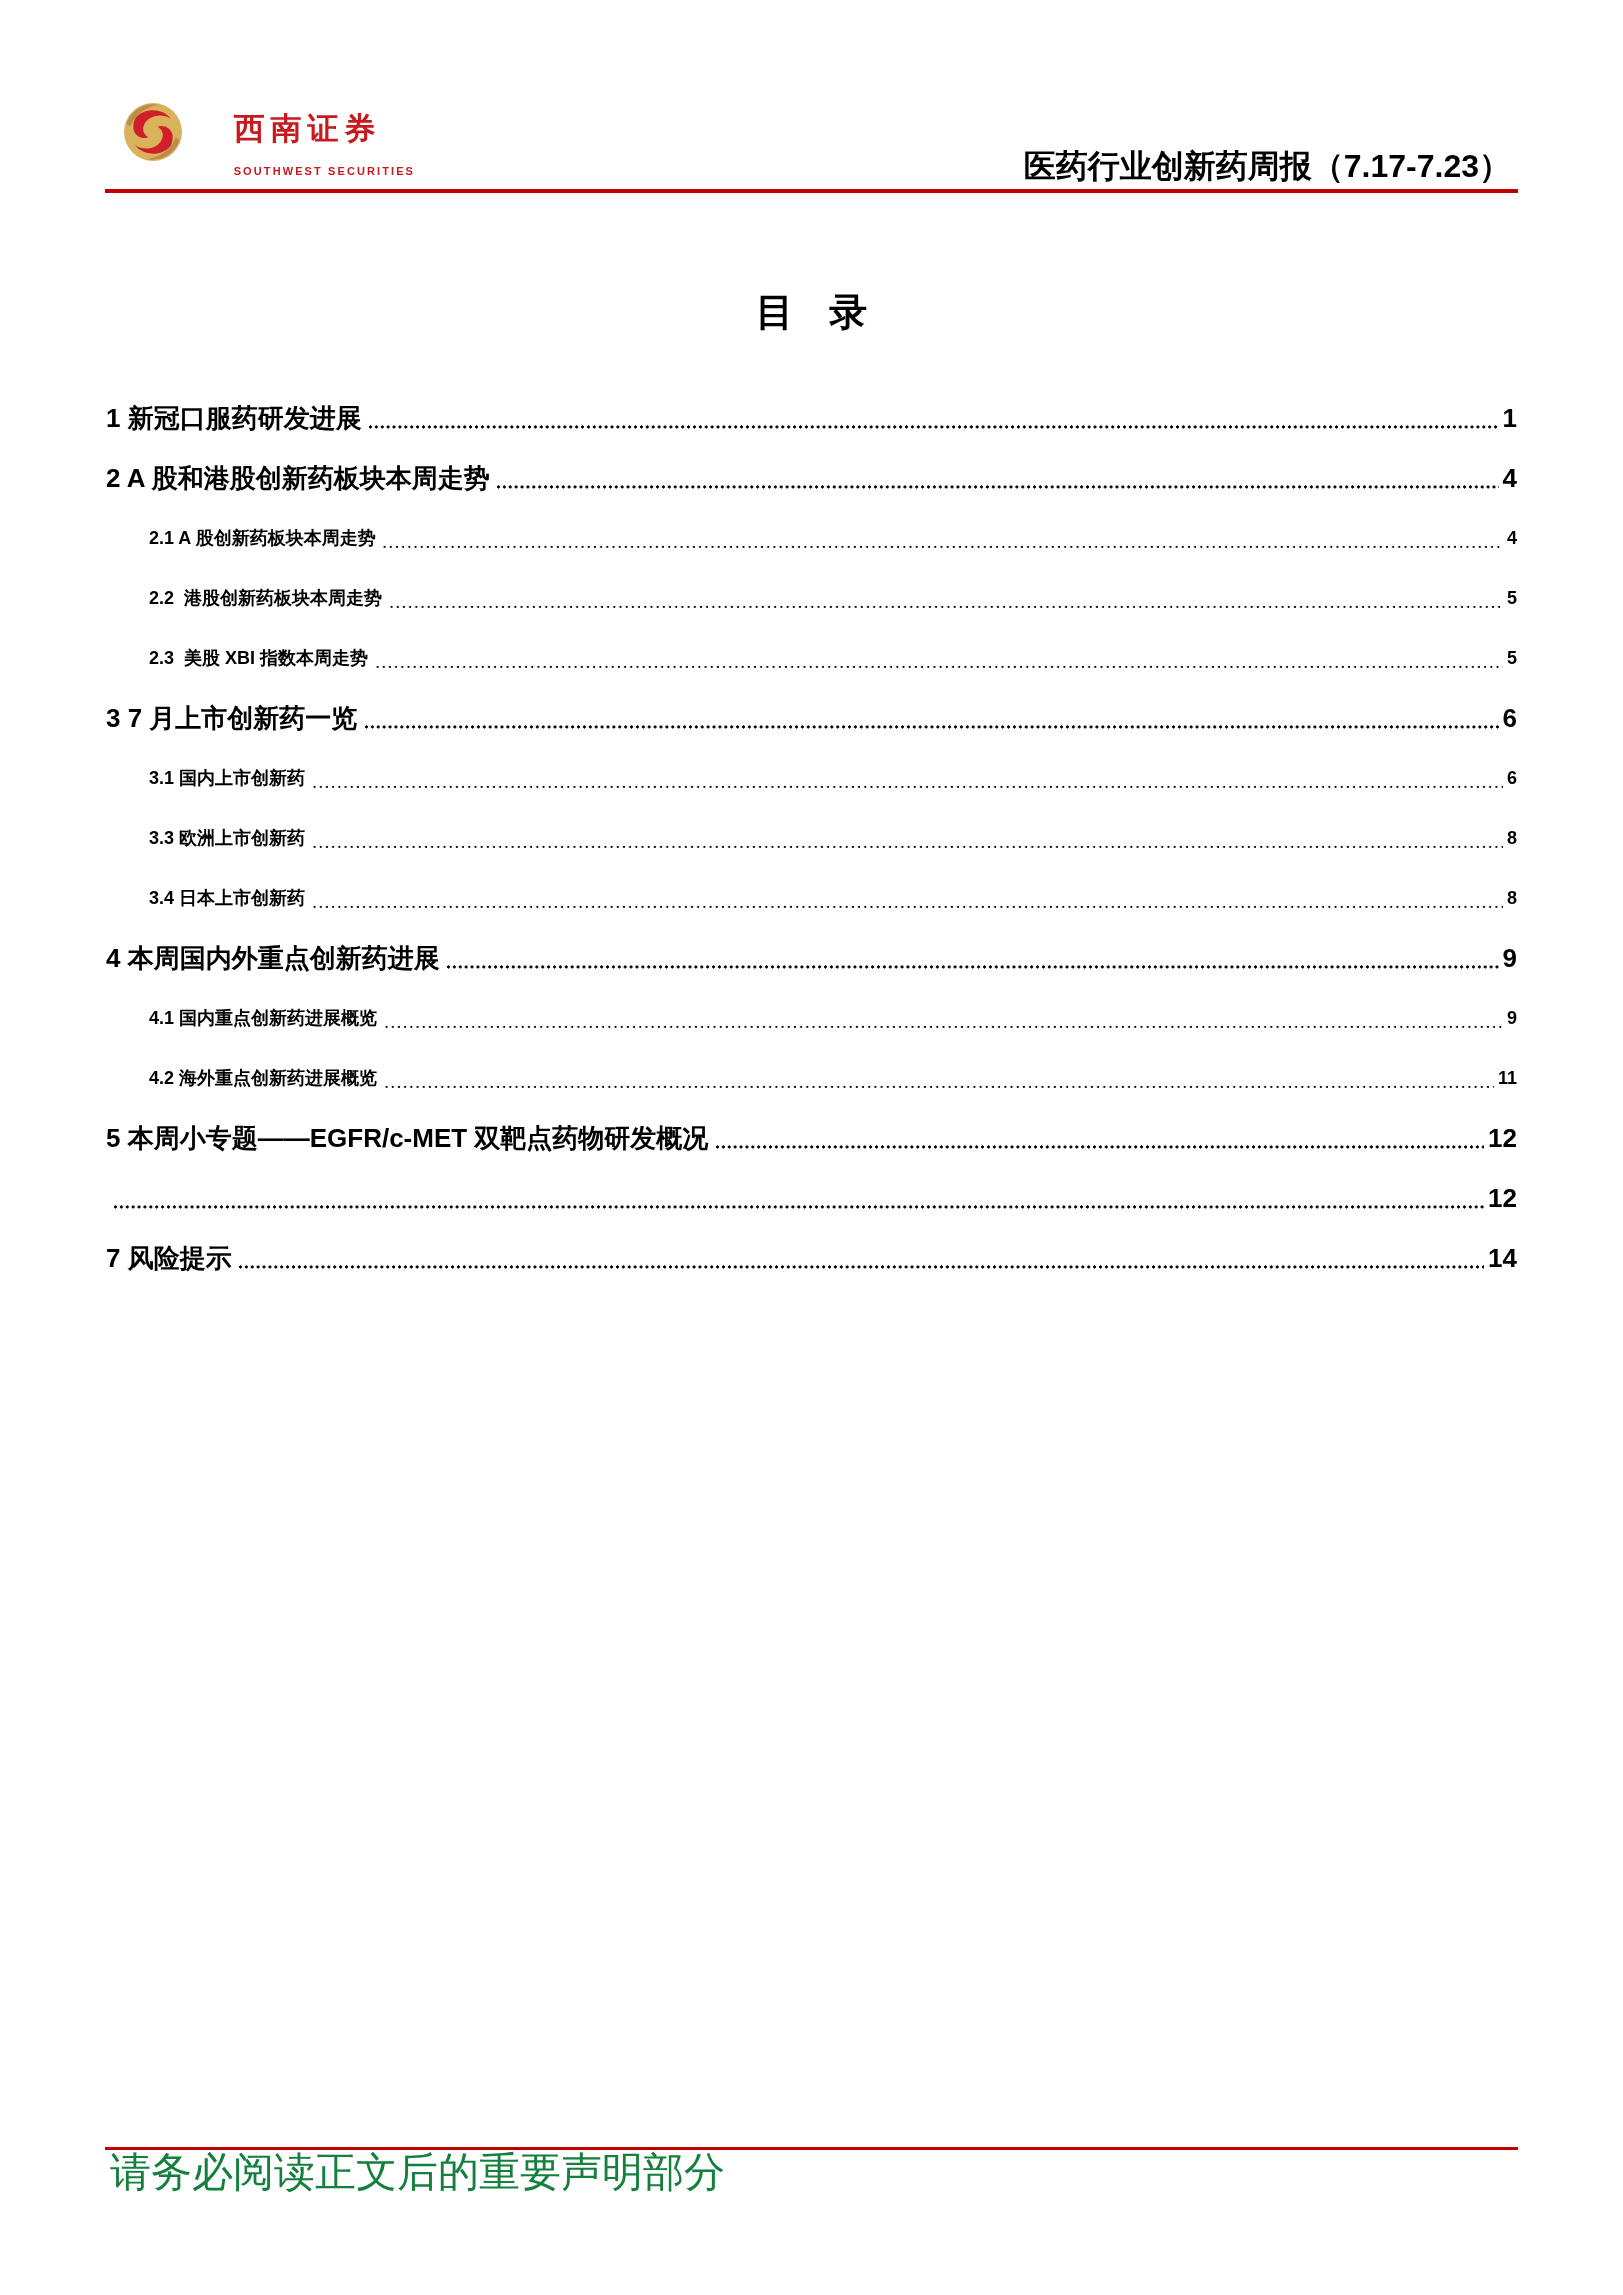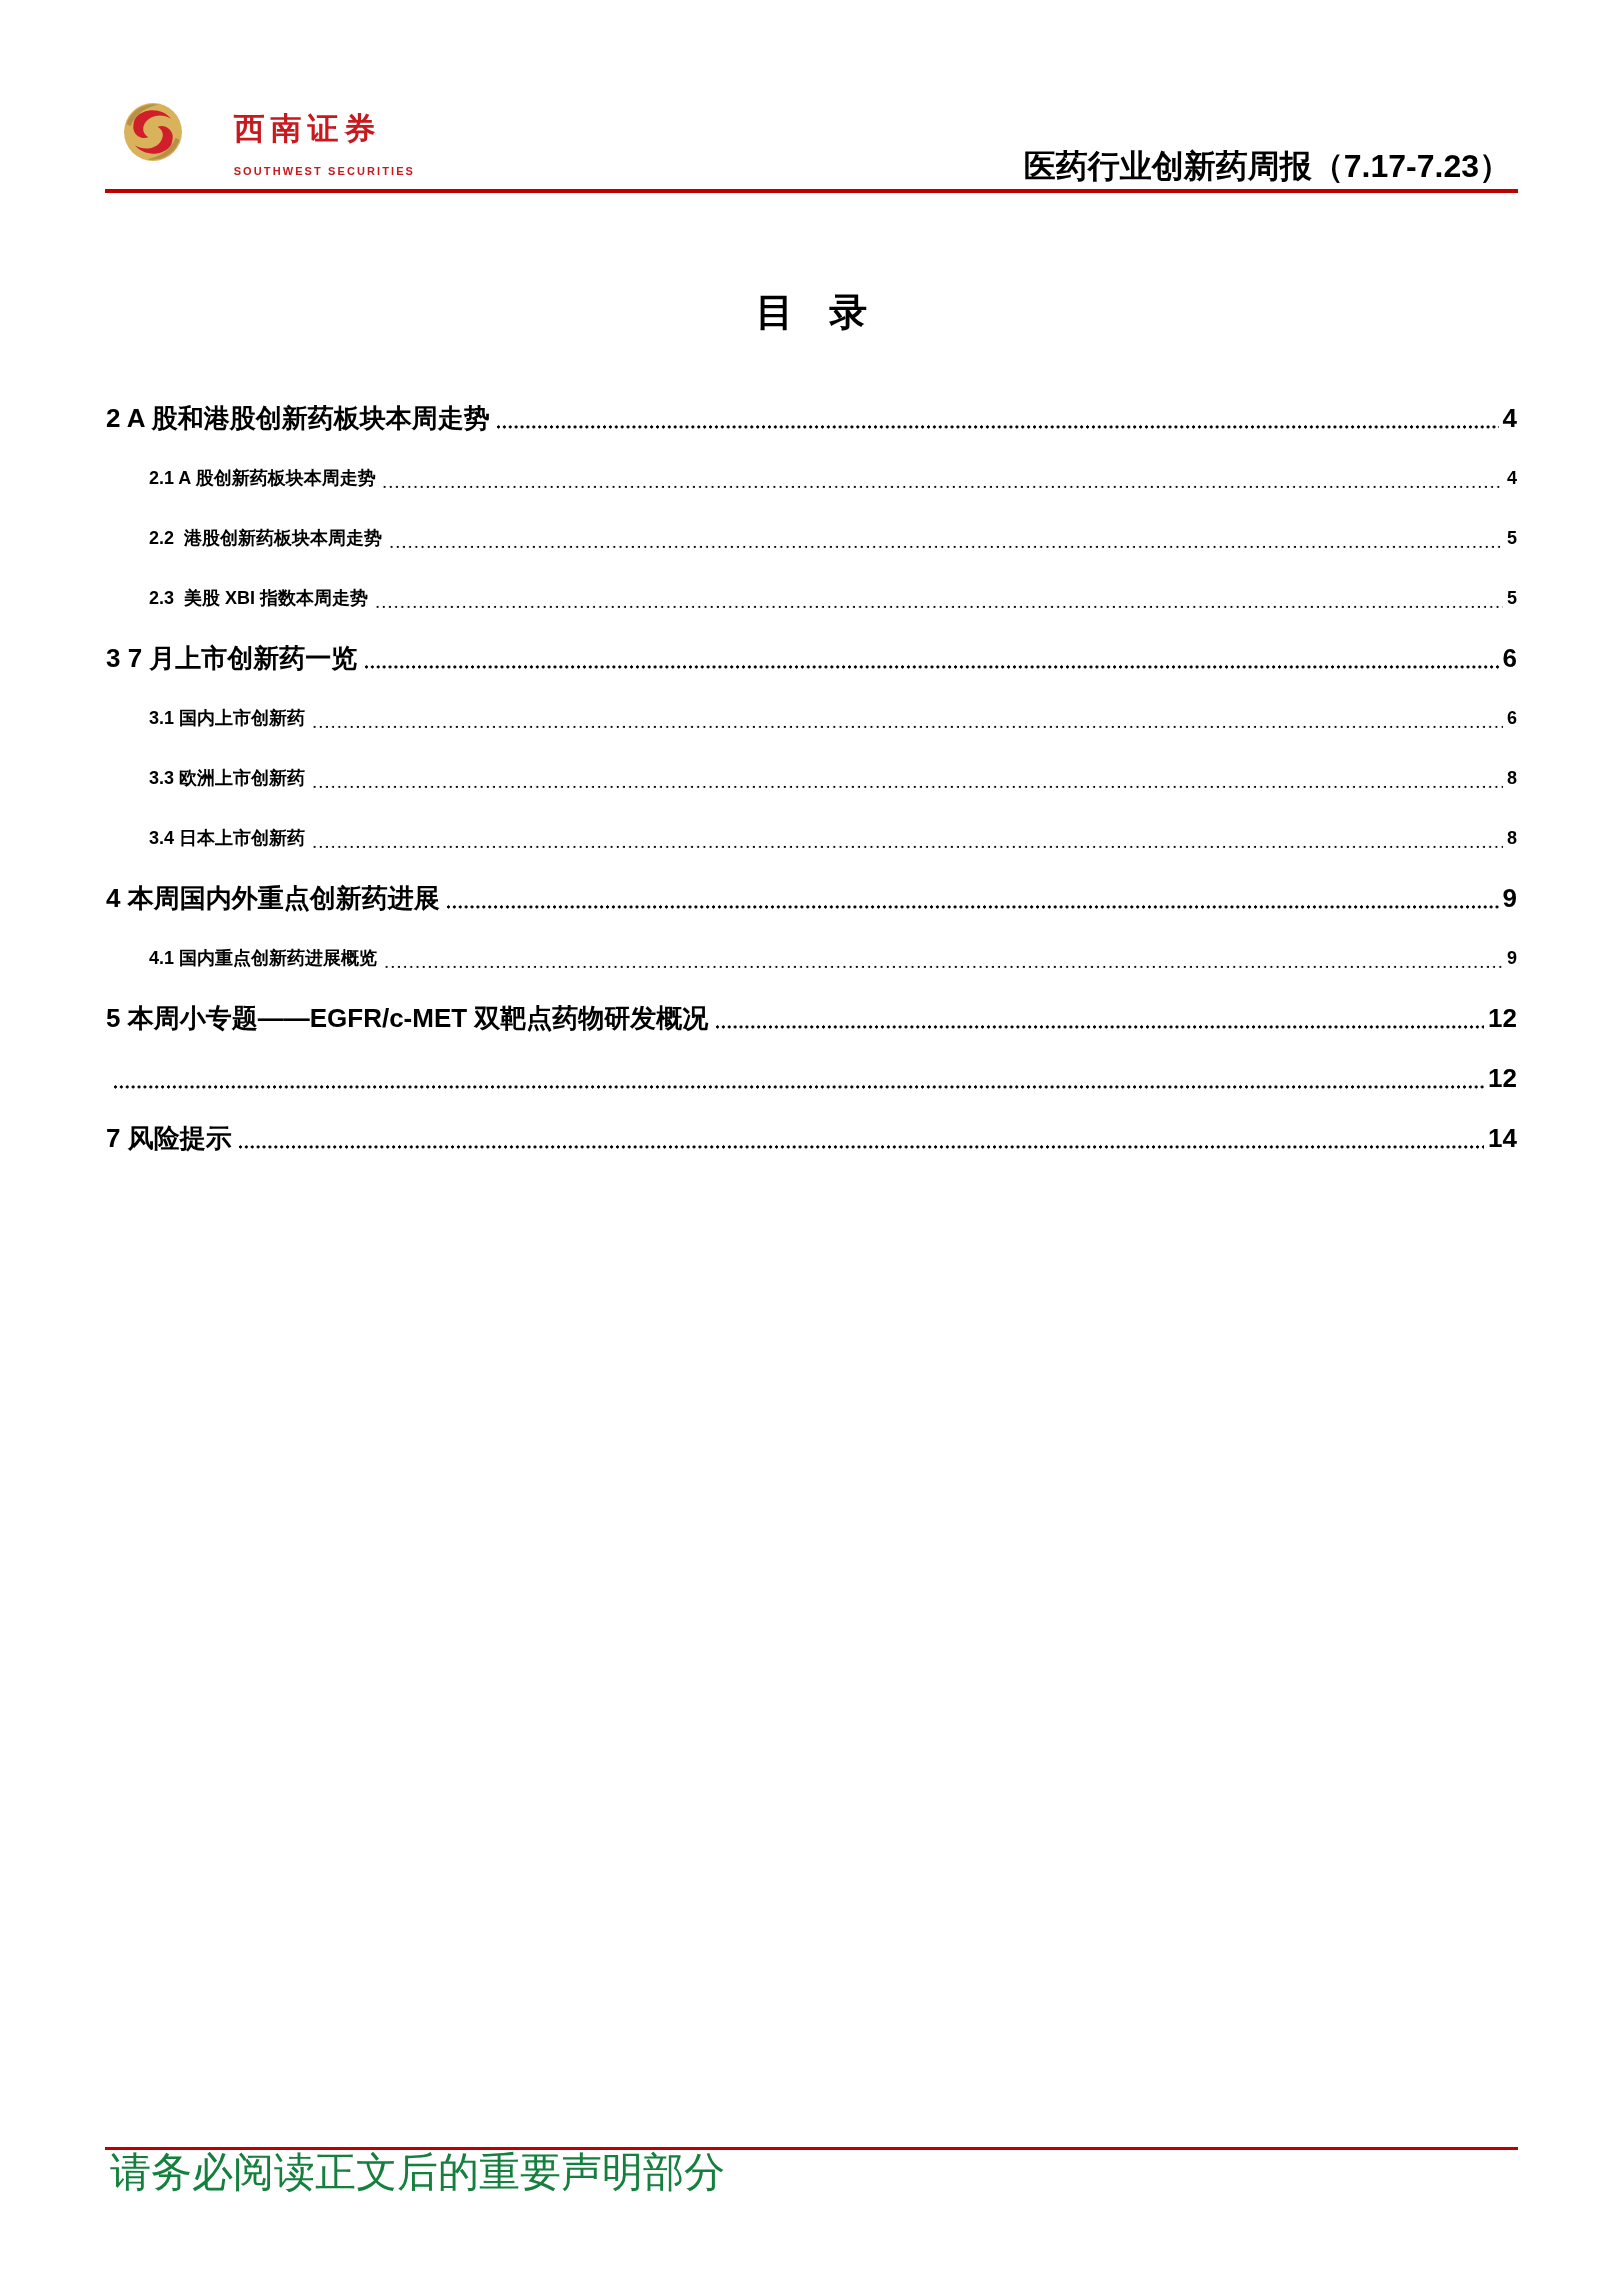--- a/index.html
+++ b/index.html
@@ -73,20 +73,25 @@
   </div>
 </div>
 
 <div class="report-title">医药行业创新药周报（7.17-7.23）</div>
 <div class="header-rule"></div>
 
 <div class="toc-title">目 录</div>
 
 <div class="toc">
     <div class="toc-row lvl1">
+    <span class="toc-label">1 新冠口服药研发进展</span>
+    <span class="toc-dots"></span>
+    <span class="toc-page">1</span>
+  </div>
+    <div class="toc-row lvl1">
     <span class="toc-label">2 A 股和港股创新药板块本周走势</span>
     <span class="toc-dots"></span>
     <span class="toc-page">4</span>
   </div>
     <div class="toc-row lvl2">
     <span class="toc-label">2.1 A 股创新药板块本周走势</span>
     <span class="toc-dots"></span>
     <span class="toc-page">4</span>
   </div>
     <div class="toc-row lvl2">
@@ -122,20 +127,25 @@
     <div class="toc-row lvl1">
     <span class="toc-label">4 本周国内外重点创新药进展</span>
     <span class="toc-dots"></span>
     <span class="toc-page">9</span>
   </div>
     <div class="toc-row lvl2">
     <span class="toc-label">4.1 国内重点创新药进展概览</span>
     <span class="toc-dots"></span>
     <span class="toc-page">9</span>
   </div>
+    <div class="toc-row lvl2">
+    <span class="toc-label">4.2 海外重点创新药进展概览</span>
+    <span class="toc-dots"></span>
+    <span class="toc-page">11</span>
+  </div>
     <div class="toc-row lvl1">
     <span class="toc-label">5 本周小专题——EGFR/c-MET 双靶点药物研发概况</span>
     <span class="toc-dots"></span>
     <span class="toc-page">12</span>
   </div>
     <div class="toc-row lvl1">
     <span class="toc-dots"></span>
     <span class="toc-page">12</span>
   </div>
     <div class="toc-row lvl1">

